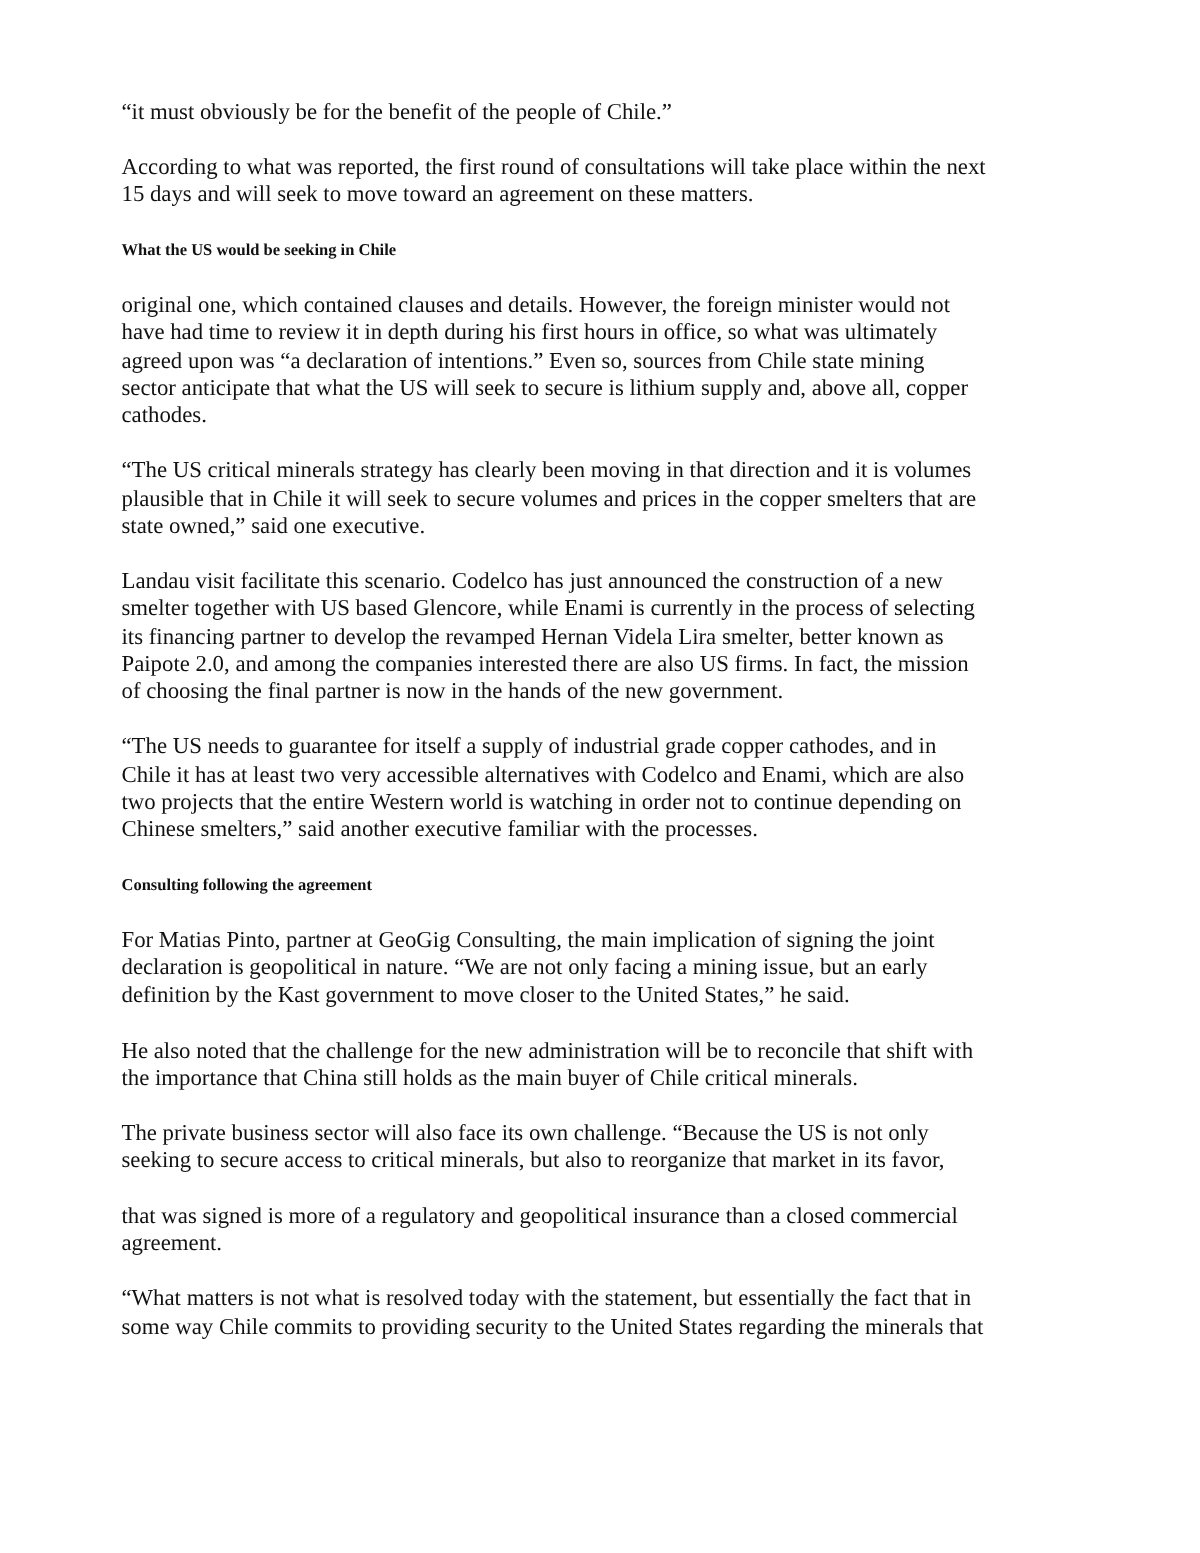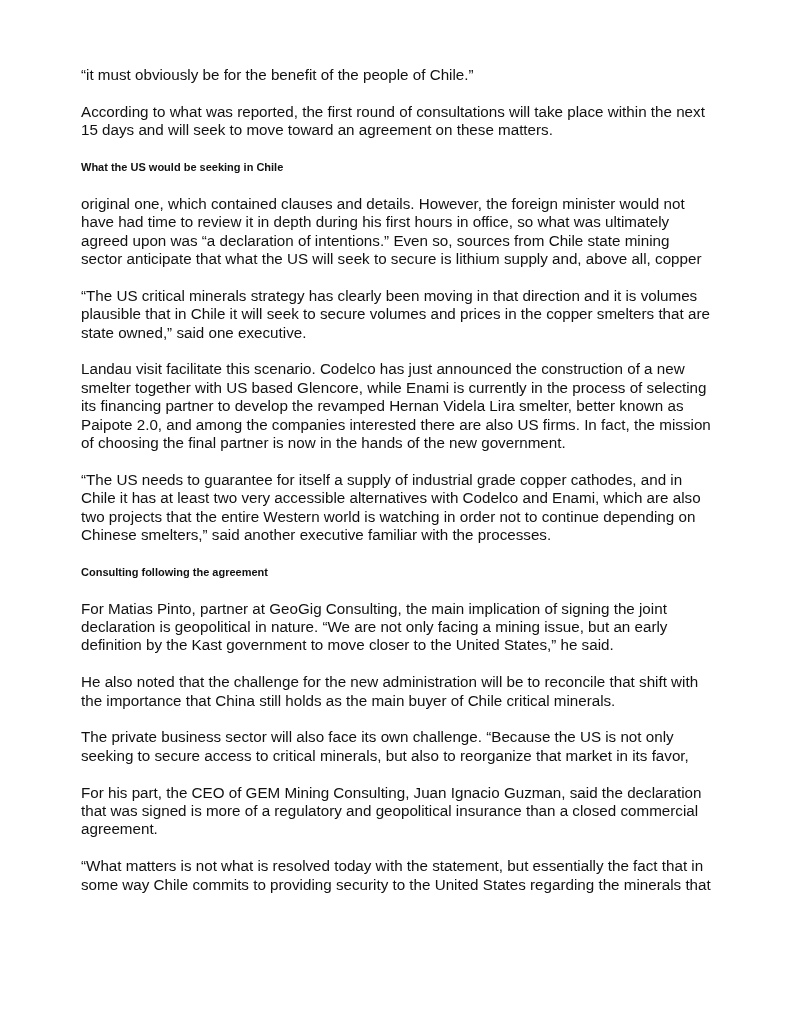--- a/index.html
+++ b/index.html
@@ -11,21 +11,21 @@
       width: 800px;
       height: 1035px;
       position: relative;
       overflow: hidden;
     }
     .page {
       position: absolute;
       left: 81px;
       top: 66px;
       width: 660px;
-      font-family: Liberation Sans, sans-serif;
+      font-family: Liberation Serif, serif;
       font-size: 15.2px;
       line-height: 18.4px;
       color: #111111;
     }
     .para {
       margin: 0 0 18.4px 0;
       white-space: nowrap;
     }
     .para .ln {
       display: block;
@@ -47,20 +47,21 @@
   <p class="para">
     <span class="ln">According to what was reported, the first round of consultations will take place within the next</span>
     <span class="ln">15 days and will seek to move toward an agreement on these matters.</span>
   </p>
   <h2 class="heading">What the US would be seeking in Chile</h2>
   <p class="para">
     <span class="ln">original one, which contained clauses and details. However, the foreign minister would not</span>
     <span class="ln">have had time to review it in depth during his first hours in office, so what was ultimately</span>
     <span class="ln">agreed upon was “a declaration of intentions.” Even so, sources from Chile state mining</span>
     <span class="ln">sector anticipate that what the US will seek to secure is lithium supply and, above all, copper</span>
+    <span class="ln">cathodes.</span>
   </p>
   <p class="para">
     <span class="ln">“The US critical minerals strategy has clearly been moving in that direction and it is volumes</span>
     <span class="ln">plausible that in Chile it will seek to secure volumes and prices in the copper smelters that are</span>
     <span class="ln">state owned,” said one executive.</span>
   </p>
   <p class="para">
     <span class="ln">Landau visit facilitate this scenario. Codelco has just announced the construction of a new</span>
     <span class="ln">smelter together with US based Glencore, while Enami is currently in the process of selecting</span>
     <span class="ln">its financing partner to develop the revamped Hernan Videla Lira smelter, better known as</span>
@@ -81,21 +82,20 @@
   </p>
   <p class="para">
     <span class="ln">He also noted that the challenge for the new administration will be to reconcile that shift with</span>
     <span class="ln">the importance that China still holds as the main buyer of Chile critical minerals.</span>
   </p>
   <p class="para">
     <span class="ln">The private business sector will also face its own challenge. “Because the US is not only</span>
     <span class="ln">seeking to secure access to critical minerals, but also to reorganize that market in its favor,</span>
   </p>
   <p class="para">
-    <span class="ln">For his part, the CEO of GEM Mining Consulting, Juan Ignacio Guzman, said the declaration</span>
     <span class="ln">that was signed is more of a regulatory and geopolitical insurance than a closed commercial</span>
     <span class="ln">agreement.</span>
   </p>
   <p class="para">
     <span class="ln">“What matters is not what is resolved today with the statement, but essentially the fact that in</span>
     <span class="ln">some way Chile commits to providing security to the United States regarding the minerals that</span>
   </p>
 </div>
 
 </body></html>

